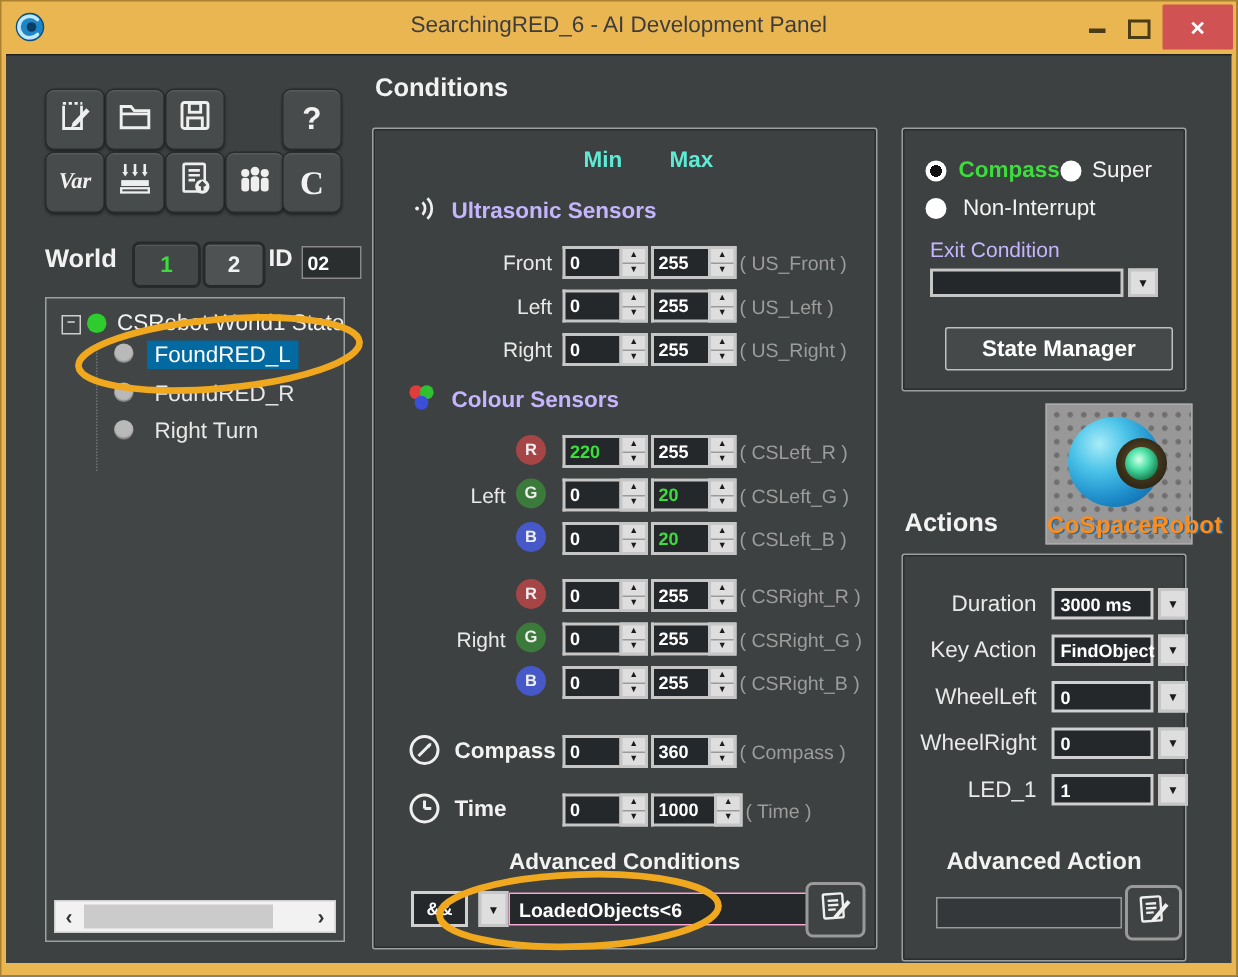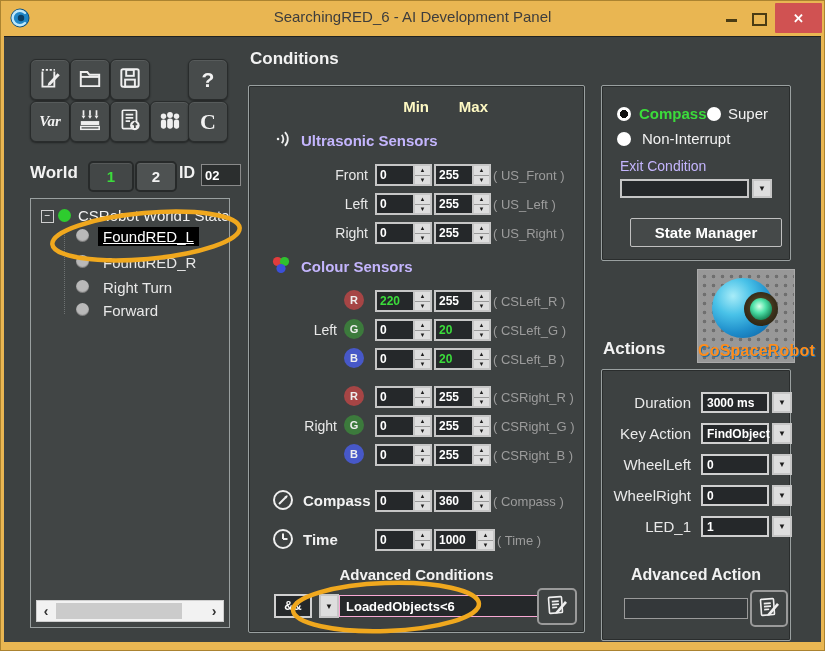--- a/index.html
+++ b/index.html
@@ -37,29 +37,29 @@
   .tree-guide{position:absolute;left:33px;top:30px;height:85px;border-left:1px dotted #6e7272;}
   .troot{position:absolute;left:0;top:6px;width:100%;height:22px;}
   .texp{position:absolute;left:10px;top:5px;width:11px;height:11px;border:1px solid #cfcfcf;color:#fff;
     font-size:10px;line-height:9px;text-align:center;}
   .tdot{position:absolute;border-radius:50%;width:13px;height:13px;}
   .tdot.green{background:#2ecc2e;left:27px;top:4px;}
   .troot-label{position:absolute;left:47px;top:2px;color:#f2f2f2;font-size:15px;white-space:nowrap;}
   .titem{position:absolute;left:0;width:100%;height:22px;}
   .titem .tdot{background:#b9b9b9;left:45px;top:3px;box-shadow:inset 0 -1px 1px rgba(0,0,0,.35);}
   .titem-label{position:absolute;left:67px;top:1px;color:#e8e8e8;font-size:15px;white-space:nowrap;padding:1px 5px;}
-  .titem-label.selected{background:#000000;color:#fff;text-decoration:underline;}
+  .titem-label.selected{background:#0369a1;color:#fff;}
   .hscroll{position:absolute;left:5px;right:5px;bottom:5px;height:20px;background:#f2f2f2;border:1px solid #cfcfcf;}
   .sarr{position:absolute;top:0;width:18px;height:100%;display:flex;align-items:center;justify-content:center;
     color:#333;font-size:14px;font-weight:bold;}
   .sarr.left{left:0;} .sarr.right{right:0;}
   .sthumb{position:absolute;left:19px;top:2px;bottom:2px;width:126px;background:#cbcbcb;}
   
   .cond-panel{left:244px;top:48px;width:335px;height:546px;}
-  .mm-h{position:absolute;top:12px;width:54px;text-align:right;color:#fef9c3;font-size:15px;font-weight:bold;}
+  .mm-h{position:absolute;top:12px;width:54px;text-align:center;color:#5eead4;font-size:15px;font-weight:bold;}
   .sec-sub{position:absolute;color:#c4b5fd;font-size:15px;font-weight:bold;white-space:nowrap;}
   .row{position:absolute;left:0;width:100%;height:24px;}
   .rlabel{position:absolute;left:0;width:119px;text-align:right;top:3px;font-size:14px;color:#e9e9e9;}
   .glabel{position:absolute;left:0;width:88px;text-align:right;top:3px;font-size:14px;color:#e9e9e9;}
   .badge{position:absolute;left:95px;top:0;width:20px;height:20px;border-radius:50%;font-size:11px;font-weight:bold;
     color:#eee;display:flex;align-items:center;justify-content:center;}
   .badge.r{background:#a64545;} .badge.g{background:#3c7a3c;} .badge.b{background:#4758c8;}
   .spin{position:absolute;top:0;display:flex;height:22px;}
   .s-min{left:126px;} .s-max{left:185px;}
   .val{width:30px;background:#25282a;border:2px solid #c6c6c6;border-right:none;color:#fff;font-weight:bold;
@@ -227,24 +227,20 @@
         <span class="titem-label selected">FoundRED_L</span>
       </div>
       <div class="titem" style="top:53px">
         <span class="tdot"></span>
         <span class="titem-label">FoundRED_R</span>
       </div>
       <div class="titem" style="top:78px">
         <span class="tdot"></span>
         <span class="titem-label">Right Turn</span>
       </div>
-      <div class="titem" style="top:101px">
-        <span class="tdot"></span>
-        <span class="titem-label">Forward</span>
-      </div>
       <div class="hscroll">
         <span class="sarr left">‹</span>
         <span class="sthumb"></span>
         <span class="sarr right">›</span>
       </div>
     </div>
 
     <div class="sec-title" style="left:246px;top:12px">Conditions</div>
     <div class="panel cond-panel">
       <span class="mm-h" style="left:126px">Min</span>

